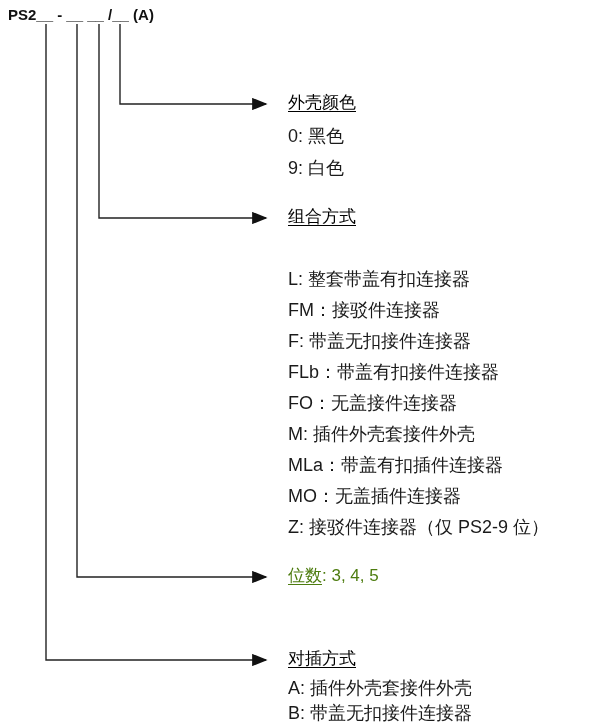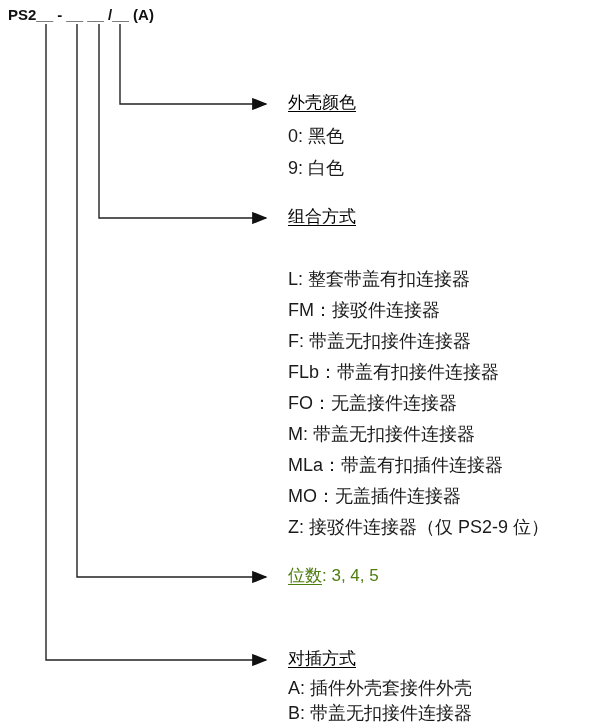--- a/index.html
+++ b/index.html
@@ -88,21 +88,21 @@
   <div class="heading" style="top:93px">外壳颜色</div>
   <div class="item" style="top:127px">0: 黑色</div>
   <div class="item" style="top:159px">9: 白色</div>
 
   <div class="heading" style="top:207px">组合方式</div>
   <div class="item" style="top:270px">L: 整套带盖有扣连接器</div>
   <div class="item" style="top:301px">FM：接驳件连接器</div>
   <div class="item" style="top:332px">F: 带盖无扣接件连接器</div>
   <div class="item" style="top:363px">FLb：带盖有扣接件连接器</div>
   <div class="item" style="top:394px">FO：无盖接件连接器</div>
-  <div class="item" style="top:425px">M: 带盖无扣接件连接器</div>
+  <div class="item" style="top:425px">M: 插件外壳套接件外壳</div>
   <div class="item" style="top:456px">MLa：带盖有扣插件连接器</div>
   <div class="item" style="top:487px">MO：无盖插件连接器</div>
   <div class="item" style="top:518px">Z: 接驳件连接器（仅 PS2-9 位）</div>
 
   <div class="positions-row" style="top:566px"><span class="underlined">位数</span><span>: 3, 4, 5</span></div>
 
   <div class="heading" style="top:649px">对插方式</div>
   <div class="item" style="top:679px">A: 插件外壳套接件外壳</div>
   <div class="item" style="top:704px">B: 带盖无扣接件连接器</div>
 

